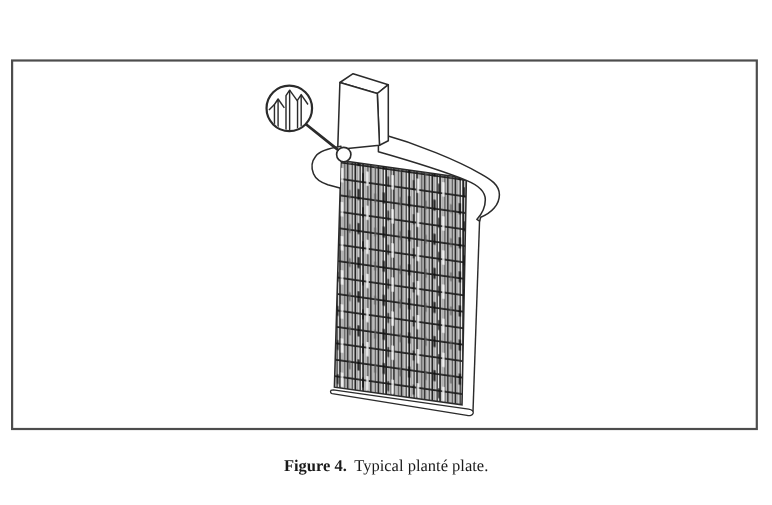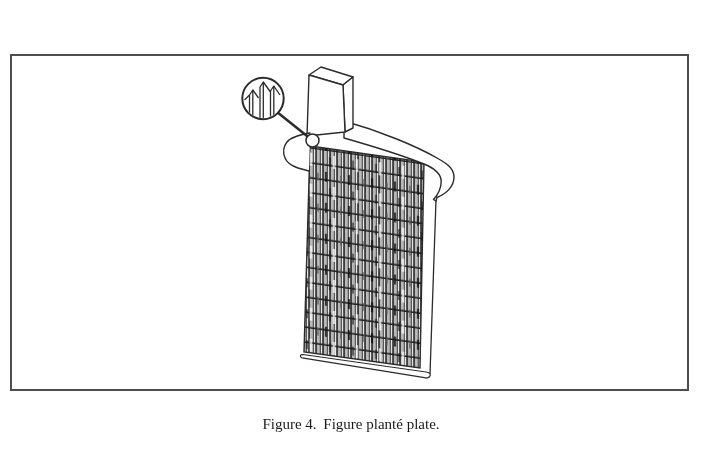--- a/index.html
+++ b/index.html
@@ -12,21 +12,21 @@
     position:absolute;left:10px;top:54px;width:679px;height:337px;
     border:2px solid var(--border,#4d4d4d);
     background:#fff;box-sizing:border-box;
   }
   .drawing{position:absolute;left:0;top:0;width:702px;height:459px;}
   .ink{stroke:var(--ink,#2b2b2b);}
   .caption{
     position:absolute;left:0;top:413px;width:702px;margin:0;
     text-align:center;font-size:15px;line-height:22px;color:#1a1a1a;
   }
-  .caption .cap-label{font-weight:normal;}
+  .caption .cap-label{font-weight:bold;}
   .caption .cap-text{margin-left:0.45em;}
 </style>
 </head>
 <body>
 
 <div class="page">
 
   <div class="figure-box"></div>
 
   <svg class="drawing" viewBox="0 0 702 459">
@@ -84,16 +84,16 @@
         <path d="M260,119 L260,87 L263.3,82 L263.3,119"></path>
         <path d="M263.3,82 L270.5,92"></path>
         <path d="M270.5,119 L270.5,91 L273.8,86 L273.8,119"></path>
         <path d="M273.8,86 L280,95"></path>
         <path d="M244.5,100 L249.5,95"></path>
       </g>
     </g>
   </svg>
 
   <p class="caption">
-    <span class="cap-label">Figure 4.</span><span class="cap-text">Figure planté plate.</span>
+    <span class="cap-label">Figure 4.</span><span class="cap-text">Typical planté plate.</span>
   </p>
 
 </div>
 
 </body></html>

